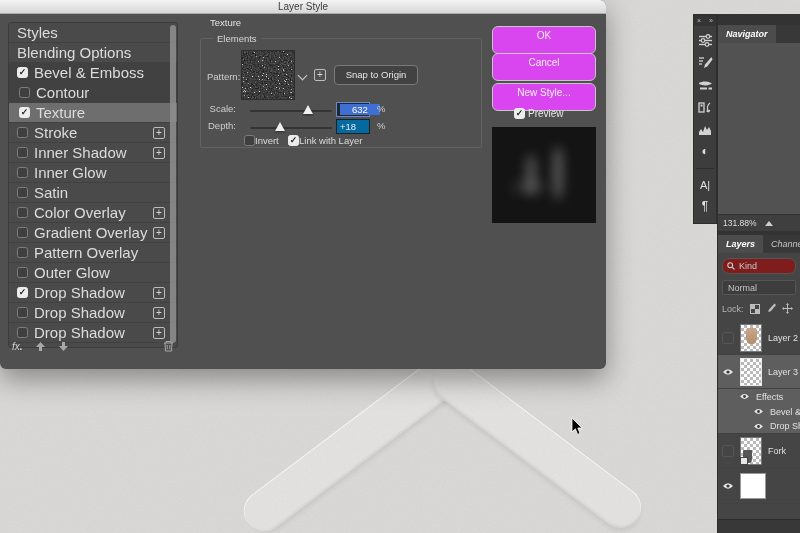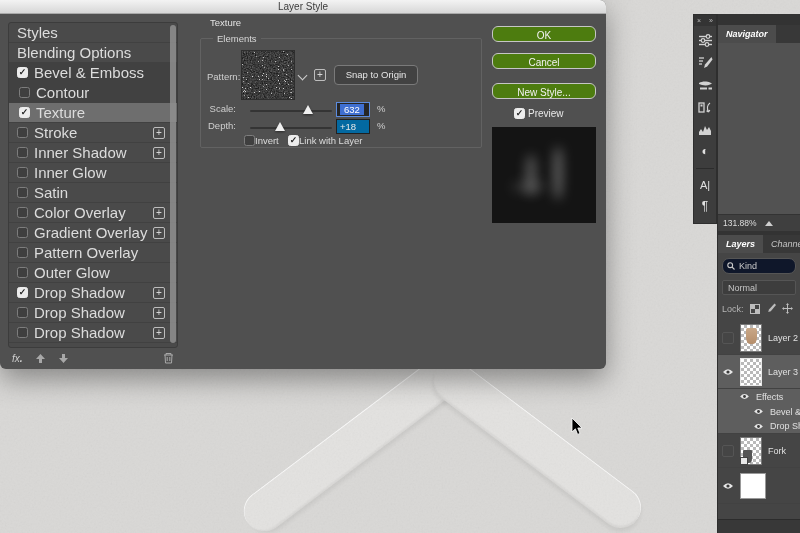--- a/index.html
+++ b/index.html
@@ -36,21 +36,21 @@
   .cb { width:11px; height:11px; border-radius:2.5px; background:#3f3f3f; border:1px solid #7d7d7d; flex:0 0 auto;
         display:flex; align-items:center; justify-content:center; }
   .cb.on { background:#ececec; border-color:#ececec; }
   .cb.on::after { content:"✓"; color:#1d1d1d; font-size:9px; font-weight:bold; line-height:1; }
   .plus { position:absolute; right:12px; top:3.5px; width:12px; height:12px; border:1px solid #bdbdbd; border-radius:2px;
           color:#d7d7d7; font-size:10px; line-height:10px; text-align:center; }
   .plus::after { content:"+"; }
   .vscroll { position:absolute; right:1px; top:2px; width:6px; height:318px; background:#8f8f8f; border-radius:3px; opacity:.85; }
 
   
-  .sfooter { position:absolute; left:8px; top:350px; width:170px; height:16px; display:flex; align-items:center; gap:12px;
+  .sfooter { position:absolute; left:8px; top:338px; width:170px; height:16px; display:flex; align-items:center; gap:12px;
              color:#b9b9b9; font-size:10px; padding:0 4px; }
   .fx { font-style:italic; color:#cfcfcf; }
   .fx::after { content:"."; font-weight:bold; }
   .sfooter svg { display:block; }
   .trash { margin-left:auto; }
 
   
   .main-heading { position:absolute; left:210px; top:17px; font-size:9.5px; color:#e3e3e3; }
   .groupbox { position:absolute; left:200px; top:38px; width:282px; height:110px; border:1px solid #626262; border-radius:2px; }
   .group-legend { position:absolute; left:12px; top:-6px; background:#505050; padding:0 4px; font-size:9.5px; color:#d8d8d8; }
@@ -65,28 +65,28 @@
   .snap-btn { position:absolute; left:334px; top:65px; width:84px; height:20px; background:#424242;
               border:1px solid #7a7a7a; border-radius:4px; color:#e6e6e6; font-size:9.5px; text-align:center; line-height:18px; }
 
   .slider-label { position:absolute; width:40px; text-align:right; font-size:9.5px; color:#cfcfcf; }
   .track { position:absolute; height:2px; background:#343434; border-radius:1px; }
   .thumb { position:absolute; width:0; height:0; border-left:5px solid transparent; border-right:5px solid transparent;
            border-bottom:9px solid #f0f0f0; filter:drop-shadow(0 1px 1px rgba(0,0,0,.5)); }
   .valfield { position:absolute; width:34px; height:15px; background:#0369a1; border:1px solid #202020;
               font-size:9.5px; color:#e8e8e8; line-height:13px; padding-left:3px; }
   .valfield.focus { border-color:#5b8bde; background:#262626; }
-  .valfield.focus .selbg { background:#3f6fd1; color:#fff; padding:0 4px; }
+  .valfield.focus .selbg { background:#3f6fd1; color:#fff; padding:0 12px; }
   .unit { position:absolute; font-size:9.5px; color:#cfcfcf; }
 
   .chk-row-item { position:absolute; display:flex; align-items:center; font-size:9.5px; color:#dcdcdc; }
 
   
-  .btn { position:absolute; left:492px; width:104px; height:16px; border:1px solid #c6c6c6; border-radius:6px;
-         background:#4d7c0f; color:#f2f2f2; font-size:10px; text-align:center; line-height:18px; }
+  .btn { position:absolute; left:492px; width:104px; height:28px; border:1px solid #c6c6c6; border-radius:6px;
+         background:#d946ef; color:#f2f2f2; font-size:10px; text-align:center; line-height:18px; }
   .preview-chk { position:absolute; left:514px; top:108px; display:flex; align-items:center; gap:3px;
                  font-size:10px; color:#e8e8e8; }
   .preview-thumb { position:absolute; left:492px; top:127px; width:104px; height:96px; background:#141414; overflow:hidden; }
   .blob { position:absolute; background:#9a9a9a; filter:blur(6px); opacity:.5; border-radius:40%; }
 
   
   .toolstrip { position:absolute; left:693px; top:14px; width:24px; height:210px; background:#3d3d3d;
                border:1px solid #2e2e2e; z-index:20; display:flex; flex-direction:column; align-items:center; }
   .ts-head { width:100%; height:11px; display:flex; justify-content:space-between; padding:0 3px;
              color:#bdbdbd; font-size:7px; line-height:11px; background:#343434; }
@@ -101,21 +101,21 @@
   .tab { padding:0 8px; font-size:9px; line-height:18px; color:#c4c4c4; background:#383838; white-space:nowrap;font-style:italic; }
   .tab.active { background:#4c4c4c; color:#fff; font-weight:bold; }
   .nav-content { height:171px; background:#525252; }
   .zoombar { height:17px; background:#3f3f3f; display:flex; align-items:center; gap:8px; padding:0 5px;
              border-top:1px solid #333; }
   .zoomval { font-size:8.5px; color:#ddd; }
   .mountain { width:0; height:0; border-left:4px solid transparent; border-right:4px solid transparent;
               border-bottom:5px solid #cfcfcf; }
   .panel-gap { height:4px; background:#333; }
 
-  .filter-row { margin:5px 4px 0; height:16px; background:#0f172a; border:1px solid #555; border-radius:7px;
+  .filter-row { margin:5px 4px 0; height:16px; background:#7f1d1d; border:1px solid #555; border-radius:7px;
                 display:flex; align-items:center; gap:4px; padding:0 4px; color:#c9c9c9; font-size:9px; }
   .blend-row { margin:6px 4px 0; height:15px; background:#3d3d3d; border:1px solid #555; border-radius:2px;
                display:flex; align-items:center; padding:0 5px; color:#c4c4c4; font-size:9px; }
   .lock-row { margin:6px 4px 0; height:15px; display:flex; align-items:center; gap:6px; color:#b5b5b5; font-size:9px; }
 
   .lrow { position:relative; display:flex; align-items:center; height:34px; padding-left:4px; gap:6px;
           color:#e0e0e0; font-size:9px; border-bottom:1px solid #424242; }
   .lrow.sel { background:#5e5e5e; }
   .visbox { width:12px; height:12px; flex:0 0 auto; display:flex; align-items:center; justify-content:center; }
   .visbox.empty { border:1px solid #555; border-radius:2px; }

